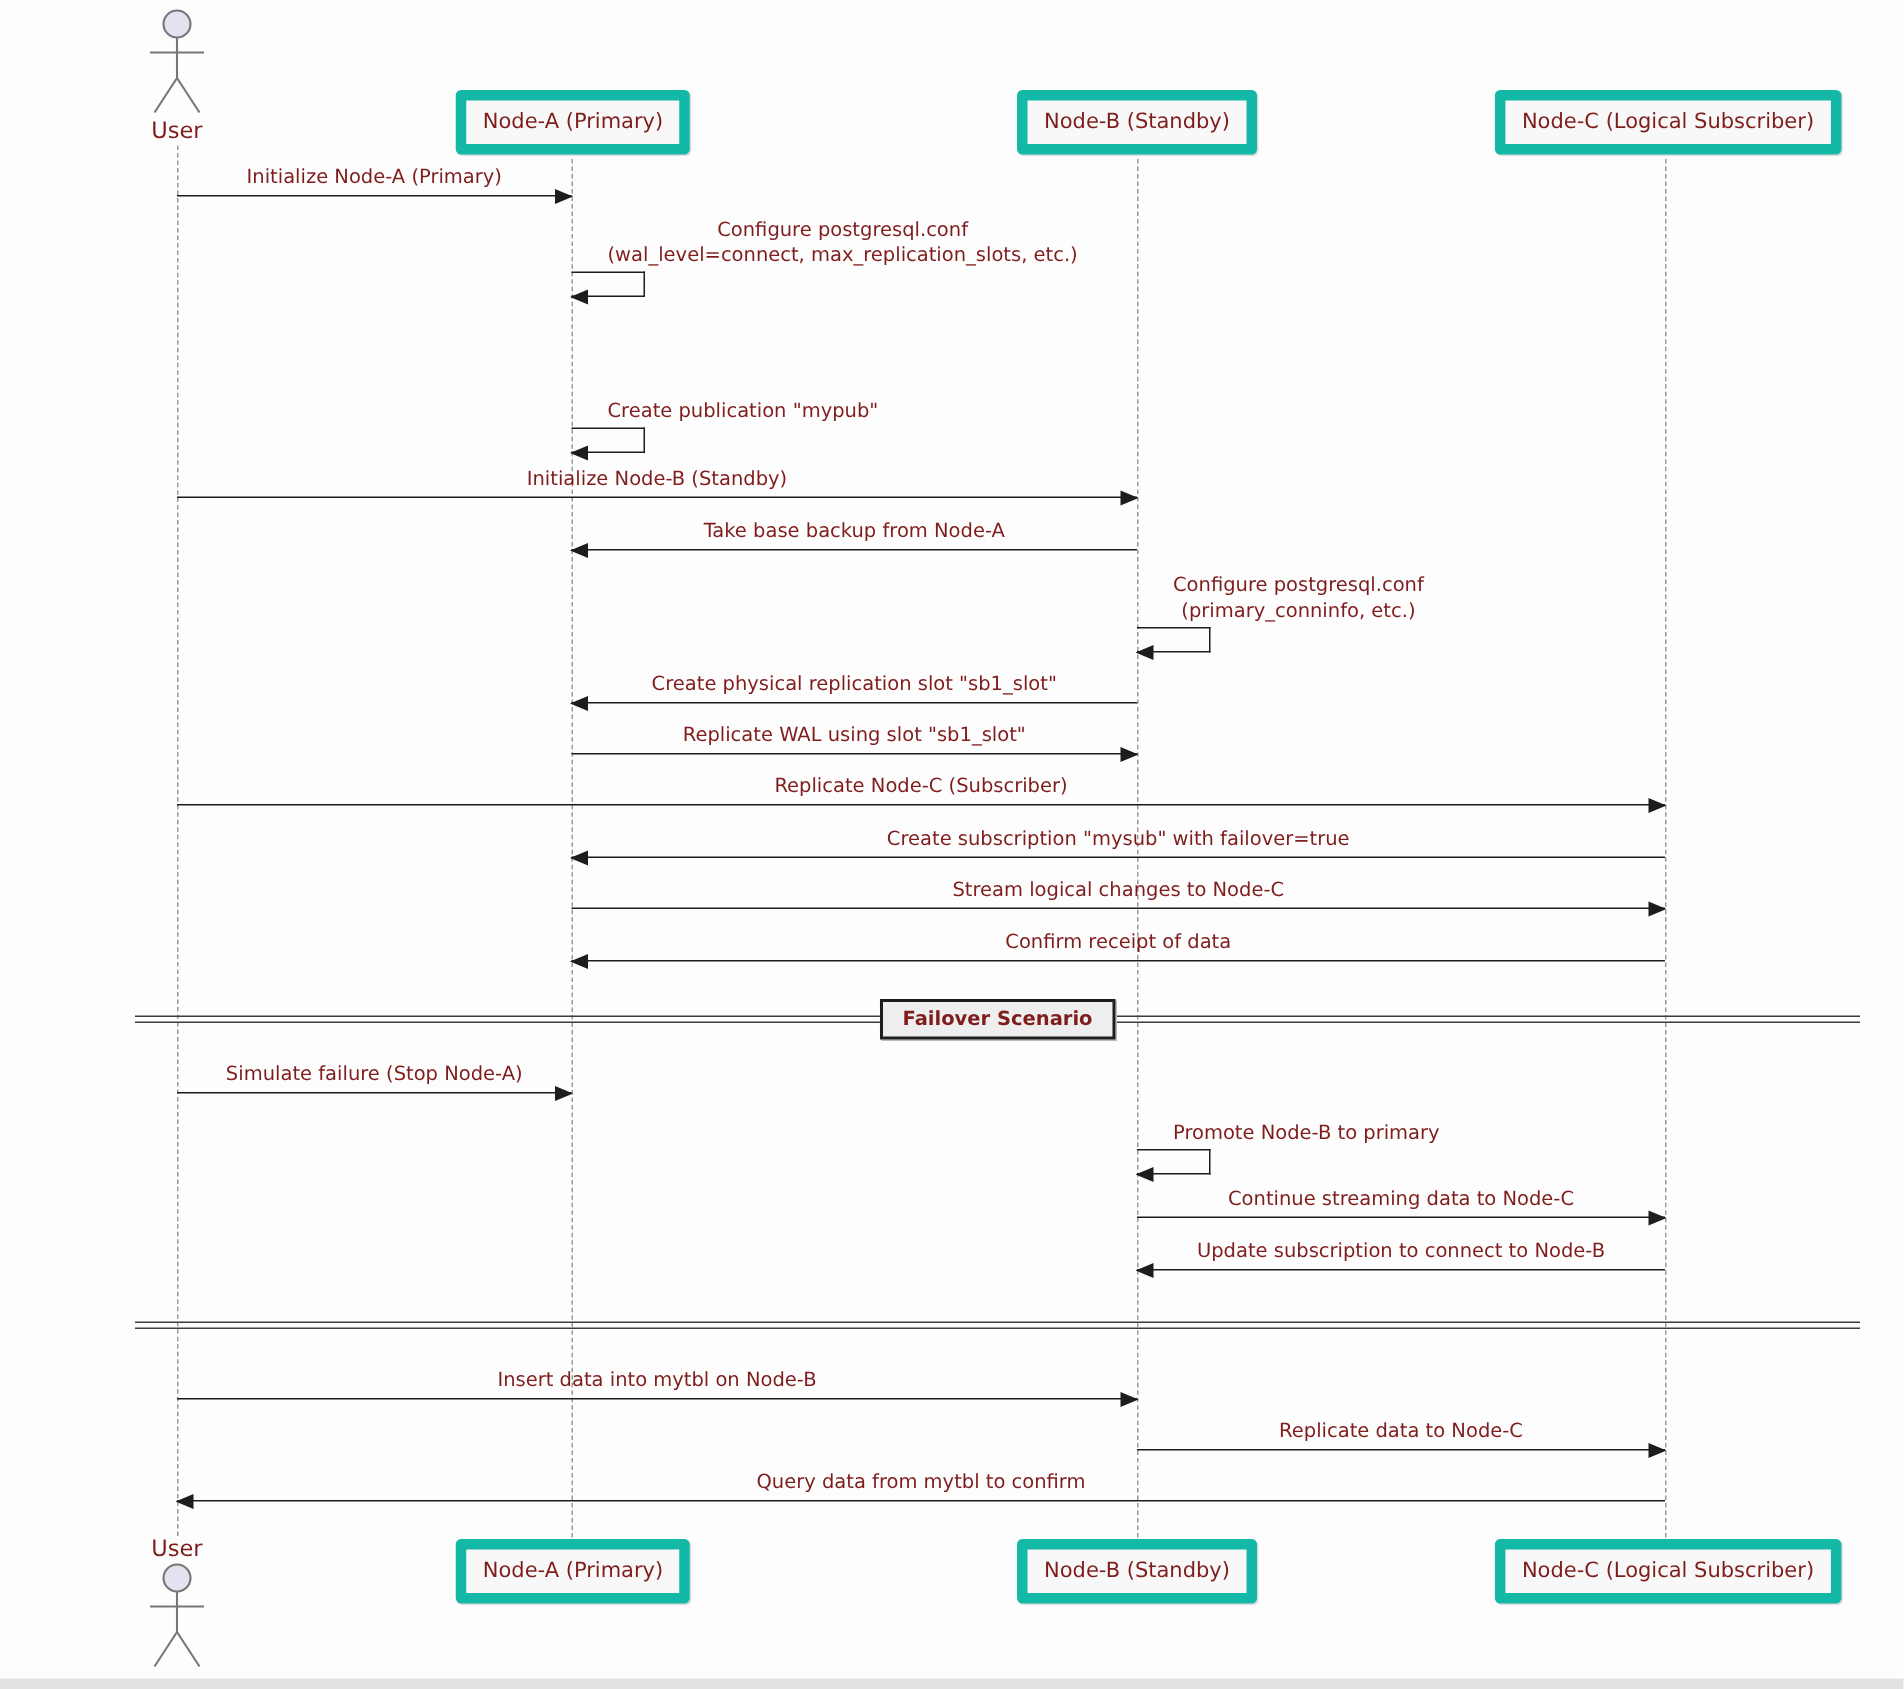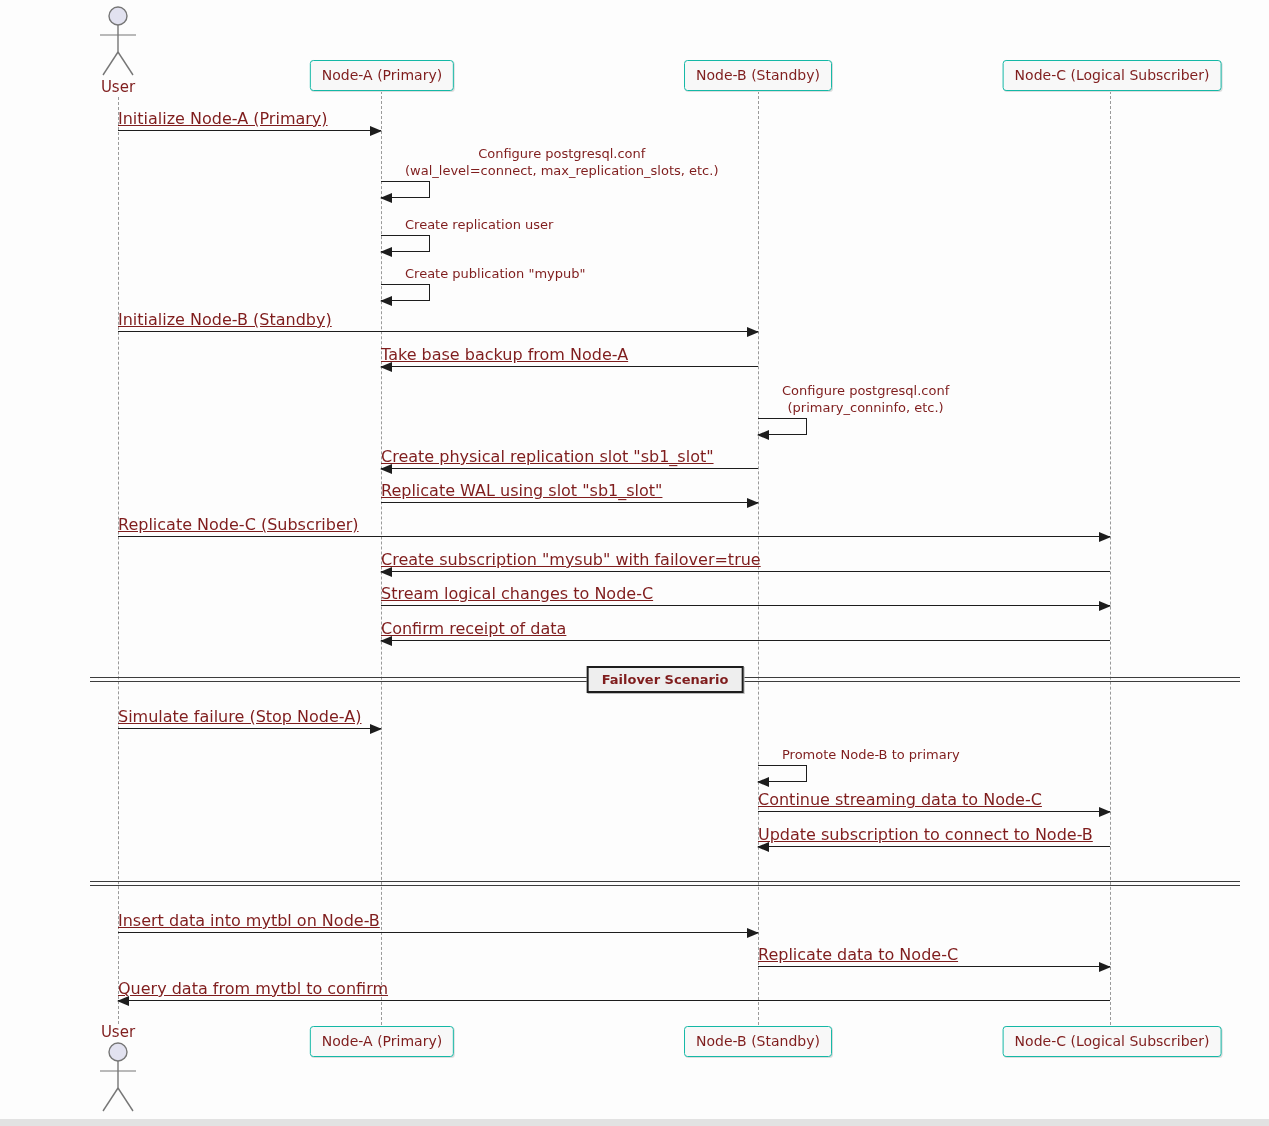--- a/index.html
+++ b/index.html
@@ -3,30 +3,30 @@
 <meta charset="utf-8">
 <style>
   html,body{margin:0;padding:0;background:#fff;}
   .canvas{
     position:relative;width:1269px;height:1126px;background:#fdfdfd;overflow:hidden;
     font-family:"DejaVu Sans","Liberation Sans",sans-serif;color:#7f1d1d;padding-left:36px;
   }
   .lifeline{position:absolute;width:0;border-left:1px dashed #9a9a9a;}
   .pbox{
     position:absolute;transform:translateX(-50%);
-    background:#f8f8f8;border:1px solid #14b8a6;border-radius:3.5px;
+    background:#f8f8f8;border:7px solid #14b8a6;border-radius:3.5px;
     padding:5px 11px;font-size:14px;white-space:nowrap;
     box-shadow:1px 1px 0 #ddd;line-height:19px;
   }
   .actor{position:absolute;transform:translateX(-50%);display:flex;flex-direction:column;align-items:center;}
   .actor .alabel{font-size:15px;line-height:17px;}
   .msg{position:absolute;height:21px;}
   .msg .lbl{
-    position:absolute;left:0;right:0;bottom:4px;
-    font-size:16px;white-space:nowrap;line-height:16px;text-decoration:underline;
+    position:absolute;left:0;right:0;bottom:4px;text-align:center;
+    font-size:13px;white-space:nowrap;line-height:16px;
   }
   .msg .mline{position:absolute;left:0;right:0;bottom:0;height:0;border-top:1.4px solid #1d1d1d;}
   .arr-r{position:absolute;right:-1px;bottom:-5px;width:0;height:0;
     border-top:5px solid transparent;border-bottom:5px solid transparent;border-left:12px solid #1d1d1d;}
   .arr-l{position:absolute;left:-1px;bottom:-5px;width:0;height:0;
     border-top:5px solid transparent;border-bottom:5px solid transparent;border-right:12px solid #1d1d1d;}
   .self{position:absolute;}
   .self .slbl{display:inline-block;margin-left:24px;font-size:13px;line-height:17px;text-align:center;white-space:nowrap;}
   .self .loop{position:relative;width:48px;height:15px;margin-top:2px;
     border:1.4px solid #1d1d1d;border-left:none;}
@@ -77,26 +77,20 @@
   <div class="self" style="left:381px;top:145px;">
     <span class="slbl">
       <span style="display:block;">Configure postgresql.conf</span>
       <span style="display:block;">(wal_level=connect, max_replication_slots, etc.)</span>
     </span>
     <div class="loop">
         <span class="arr-l"></span>
       </div>
   </div>
 
-  <div class="self" style="left:381px;top:214px;">
-    <span class="slbl">Create replication user</span>
-    <div class="loop">
-        <span class="arr-l"></span>
-      </div>
-  </div>
 
   <div class="self" style="left:381px;top:263px;">
     <span class="slbl">Create publication "mypub"</span>
     <div class="loop">
         <span class="arr-l"></span>
       </div>
   </div>
 
   <div class="msg" style="left:118px;top:311px;width:640px;">
     <span class="lbl">Initialize Node-B (Standby)</span>

